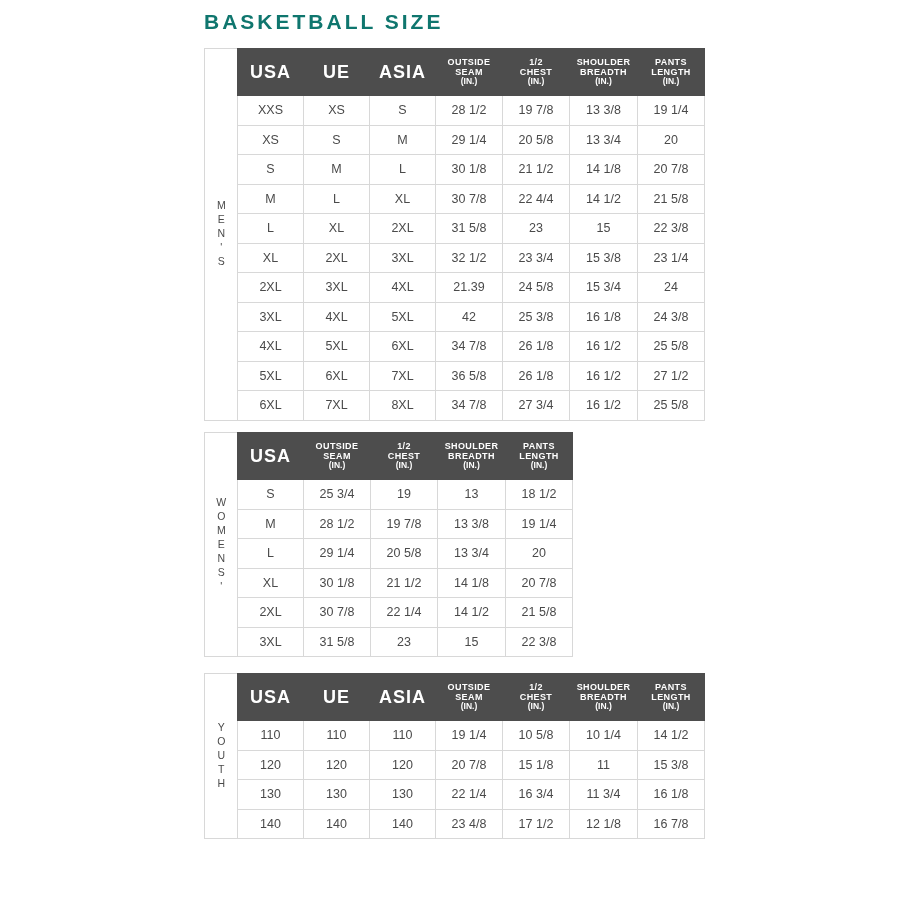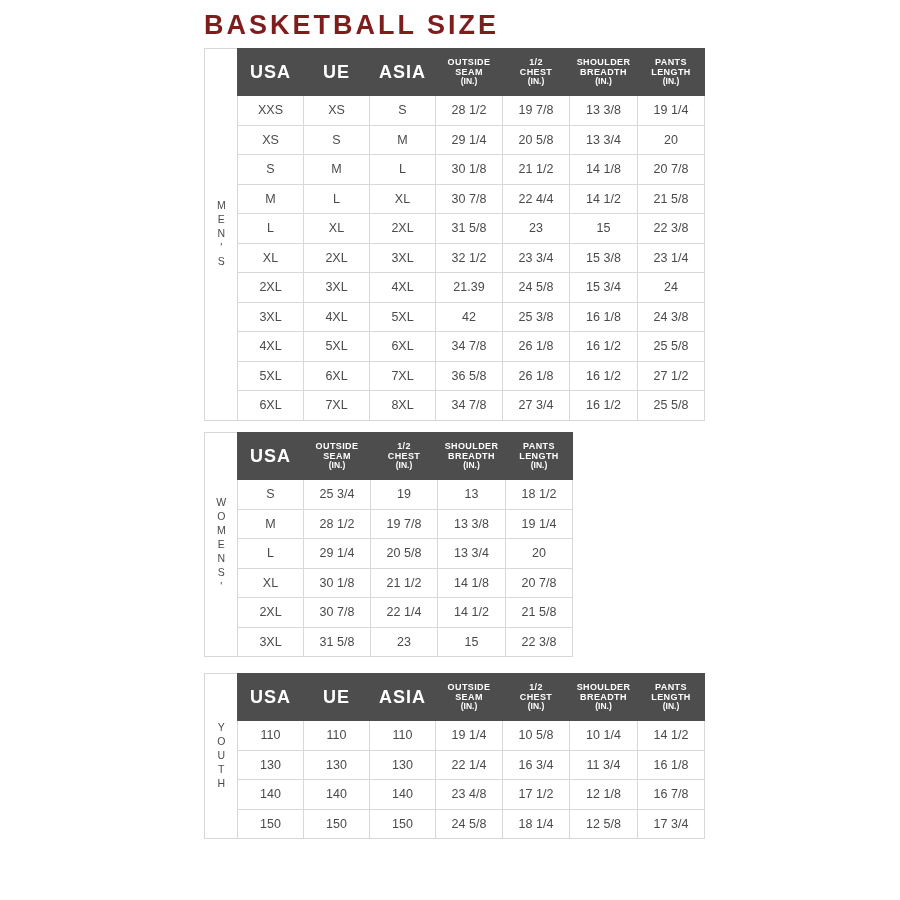--- a/index.html
+++ b/index.html
@@ -18,24 +18,24 @@
   .page {
     width: 900px;
     height: 900px;
     position: relative;
     box-sizing: border-box;
   }
   .title {
     position: absolute;
     left: 204px;
     top: 10px;
-    font-size: 27px;
+    font-size: 21px;
     font-weight: bold;
     letter-spacing: 3px;
-    color: #7f1d1d;
+    color: #0f766e;
     font-family: "Liberation Sans", sans-serif;
   }
   .table-block {
     position: absolute;
     display: flex;
     flex-direction: row;
     align-items: stretch;
   }
   .side-label {
     width: 33px;
@@ -380,43 +380,43 @@
         <tr>
           <td>110</td>
           <td>110</td>
           <td>110</td>
           <td>19 1/4</td>
           <td>10 5/8</td>
           <td>10 1/4</td>
           <td>14 1/2</td>
         </tr>
         <tr>
+          <td>120</td>
+          <td>120</td>
+          <td>120</td>
+          <td>20 7/8</td>
+          <td>15 1/8</td>
+          <td>11</td>
+          <td>15 3/8</td>
+        </tr>
+        <tr>
           <td>130</td>
           <td>130</td>
           <td>130</td>
           <td>22 1/4</td>
           <td>16 3/4</td>
           <td>11 3/4</td>
           <td>16 1/8</td>
         </tr>
         <tr>
           <td>140</td>
           <td>140</td>
           <td>140</td>
           <td>23 4/8</td>
           <td>17 1/2</td>
           <td>12 1/8</td>
           <td>16 7/8</td>
         </tr>
-        <tr>
-          <td>150</td>
-          <td>150</td>
-          <td>150</td>
-          <td>24 5/8</td>
-          <td>18 1/4</td>
-          <td>12 5/8</td>
-          <td>17 3/4</td>
-        </tr>
       </tbody>
     </table>
   </div>
 
 </div>
 
 </body></html>

